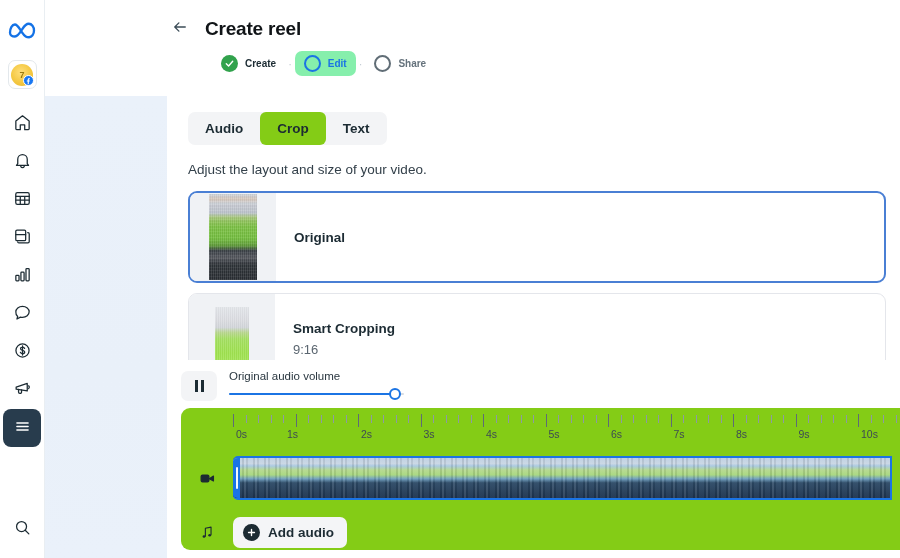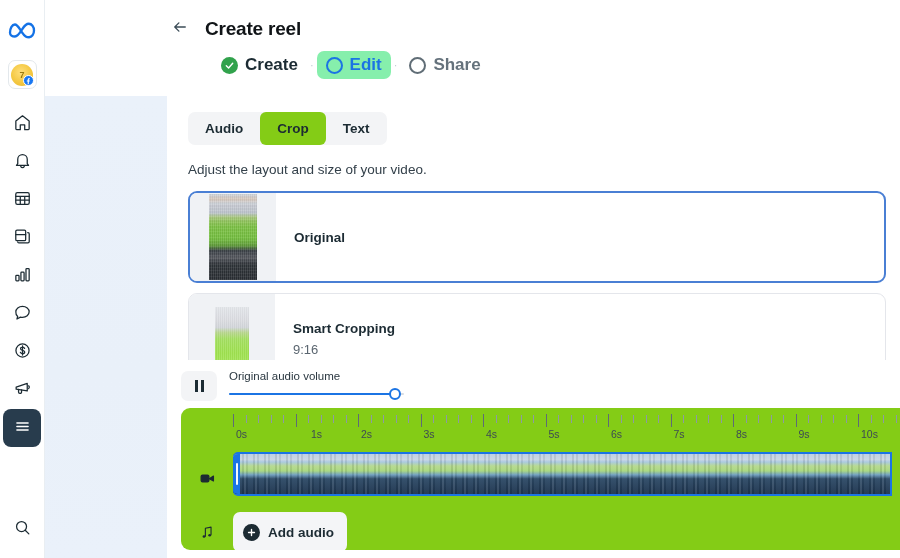--- a/index.html
+++ b/index.html
@@ -67,21 +67,21 @@
   .header-row { display:flex; align-items:center; padding:16px 0 0 122px; }
   .back-btn {
     width:26px; height:26px; display:flex; align-items:center; justify-content:center;
     cursor:pointer; color:#3b4c57;
   }
   .page-title { font-size:19px; font-weight:700; letter-spacing:-0.2px; margin-left:12px; color:#101417; }
 
   .steps { display:flex; align-items:center; padding-left:167px; margin-top:9px; gap:2px; }
   .step { display:flex; align-items:center; gap:7px; padding:4px 9px; border-radius:7px; cursor:pointer; }
   .step.active { background:#86efac; }
-  .step-label { font-size:17px; font-weight:700; }
+  .step-label { font-size:10px; font-weight:700; }
   .step.done .step-label { color:#1c2b33; }
   .step.active .step-label { color:#1b74e4; }
   .step.todo .step-label { color:#65727c; }
   .dot-check {
     width:17px; height:17px; border-radius:50%; background:#31a24c;
     display:flex; align-items:center; justify-content:center;
   }
   .dot-ring { width:17px; height:17px; border-radius:50%; border:2px solid #1b74e4; }
   .dot-ring.gray { border-color:#606d76; }
   .step-sep { color:#c3ccd4; font-size:11px; padding:0 1px; }
@@ -184,21 +184,21 @@
   .timeline-card {
     position:absolute; left:14px; right:0; top:48px; bottom:8px;
     background:#84cc16; border-radius:9px 0 0 9px; overflow:hidden;
   }
   .ruler { position:absolute; left:52px; right:0; top:6px; height:32px; overflow:hidden; }
   .tick { position:absolute; top:0; width:1px; background:#8d99a5; }
   .tick.major { height:13px; background:#5f6b76; }
   .tick.minor { height:8px; top:1px; }
   .tick-label { position:absolute; top:14px; font-size:10.5px; color:#3e4a54; white-space:nowrap; }
 
-  .track-row { position:absolute; left:0; right:8px; display:flex; }
+  .track-row { position:absolute; left:0; right:8px; display:flex; align-items:center; }
   .track-row.video { top:44px; height:52px; }
   .track-row.audio { top:104px; height:40px; }
   .track-icon {
     width:52px; flex-shrink:0; display:flex; align-items:center; justify-content:center;
   }
   .clip {
     position:relative; height:44px; flex:1; border:2px solid #1b74e4; border-left:none;
     border-radius:5px 0 0 5px; overflow:hidden; background:#2e4763; cursor:pointer;
   }
   .clip-strip { position:absolute; inset:0; }
@@ -440,21 +440,21 @@
     <div class="timeline-card">
 
       <div class="ruler" id="ruler">
           <div class="tick major" style="left: 0px;"></div>
           <div class="tick-label" style="left: 3px;">0s</div>
           <div class="tick minor" style="left: 12.5px;"></div>
           <div class="tick minor" style="left: 25px;"></div>
           <div class="tick minor" style="left: 37.5px;"></div>
           <div class="tick minor" style="left: 50px;"></div>
           <div class="tick major" style="left: 62.5px;"></div>
-          <div class="tick-label" style="left: 78px;">1s</div>
+          <div class="tick-label" style="left: 54px;">1s</div>
           <div class="tick minor" style="left: 75px;"></div>
           <div class="tick minor" style="left: 87.5px;"></div>
           <div class="tick minor" style="left: 100px;"></div>
           <div class="tick minor" style="left: 112.5px;"></div>
           <div class="tick major" style="left: 125px;"></div>
           <div class="tick-label" style="left: 128px;">2s</div>
           <div class="tick minor" style="left: 137.5px;"></div>
           <div class="tick minor" style="left: 150px;"></div>
           <div class="tick minor" style="left: 162.5px;"></div>
           <div class="tick minor" style="left: 175px;"></div>

